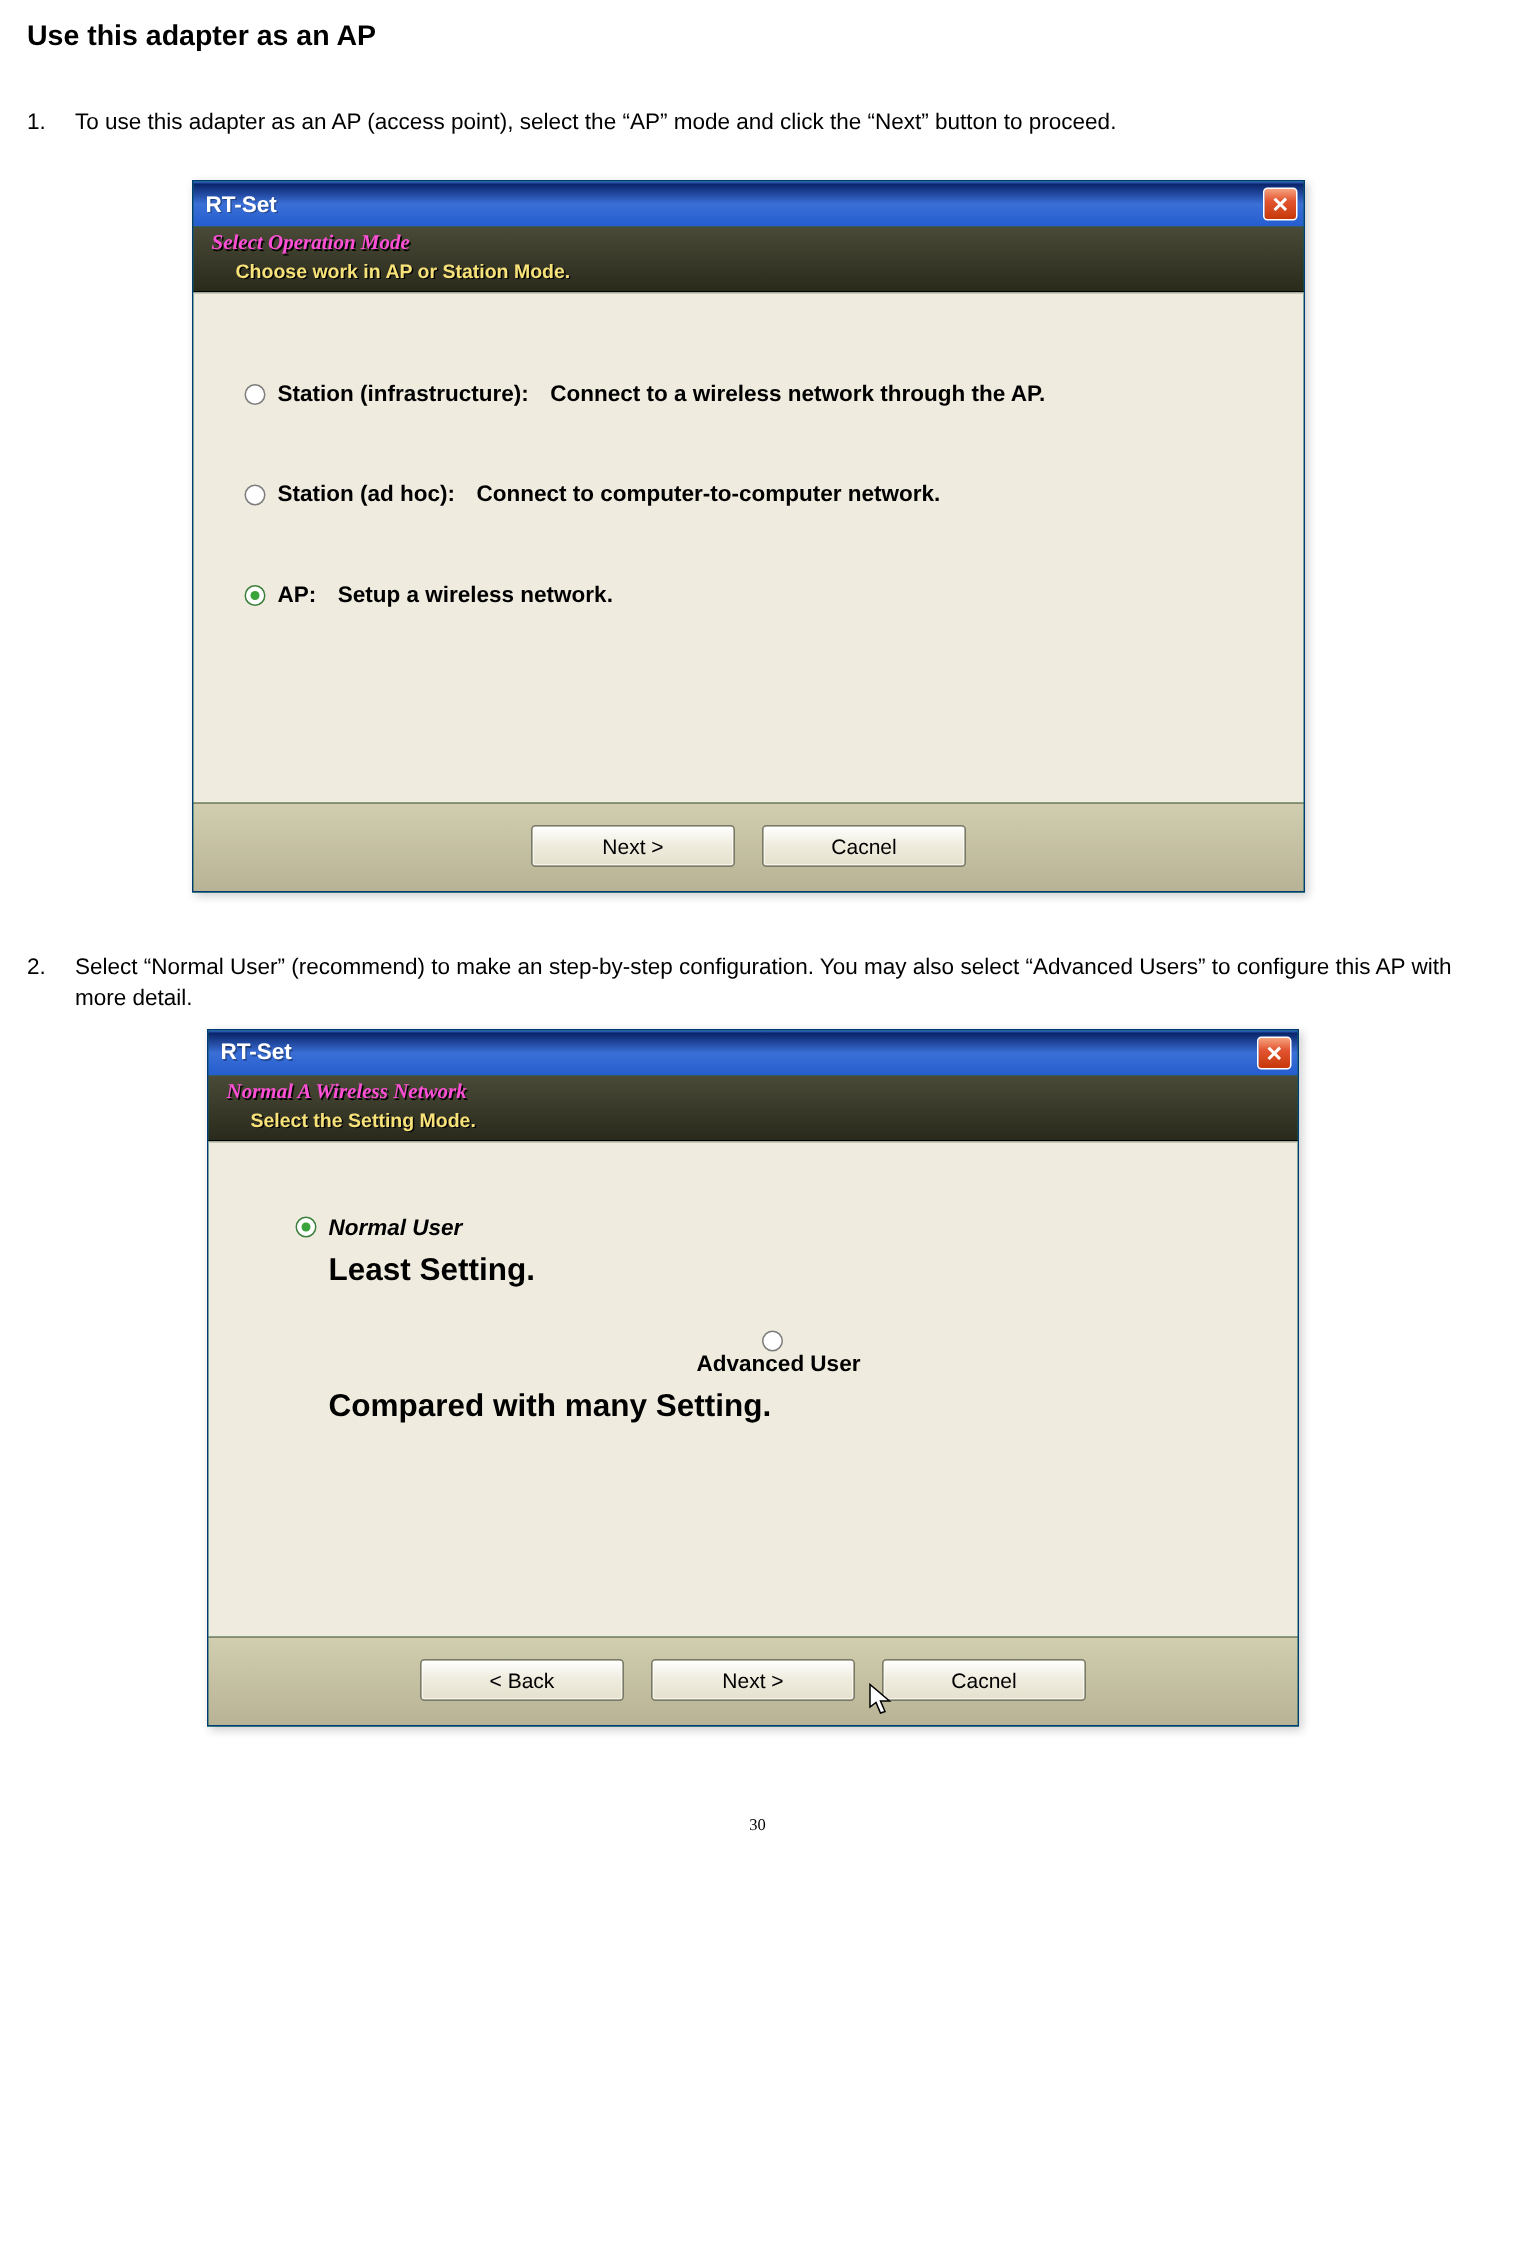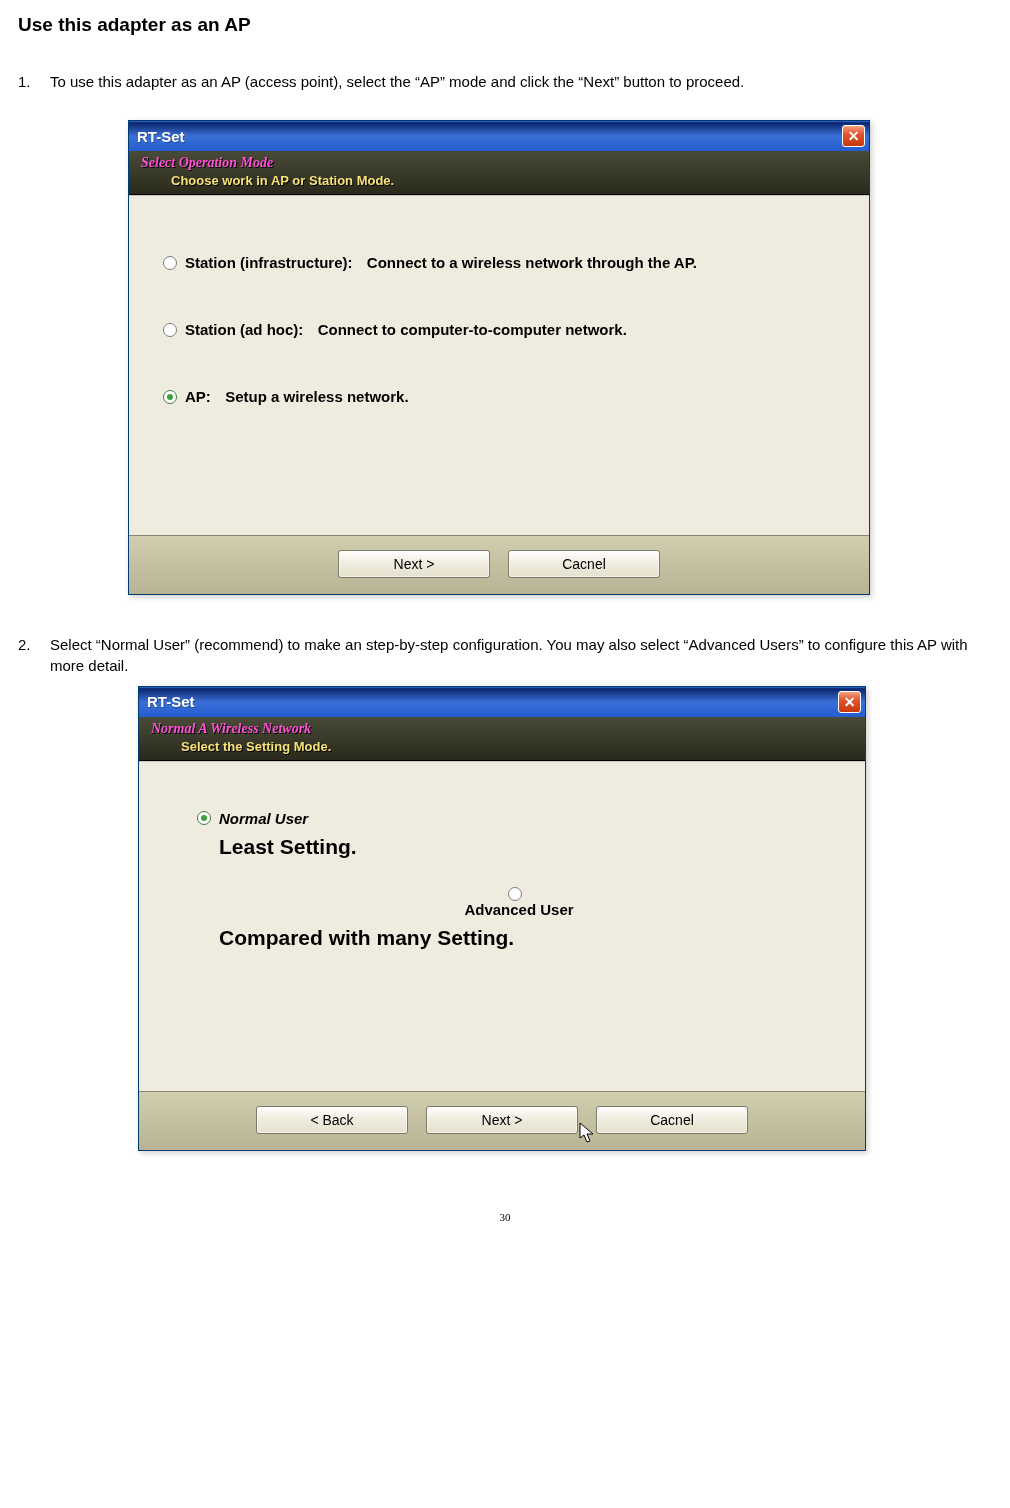--- a/index.html
+++ b/index.html
@@ -75,21 +75,21 @@
     font-family: Georgia, 'Times New Roman', serif;
     font-style: italic;
     font-weight: bold;
     font-size: 14px;
     text-shadow: 1px 1px 0 #000;
   }
   .header-sub {
     color: #f7e27a;
     font-size: 13px;
     font-weight: bold;
-    margin-left: 30px;
+    margin-left: 16px;
     margin-top: 2px;
     text-shadow: 1px 1px 0 #000;
   }
   .body-area {
     background: #efecdf;
     padding: 30px 24px 20px 34px;
     min-height: 300px;
     border-top: 1px solid #c9c6b5;
   }
   .radio-row {
@@ -132,21 +132,21 @@
   .footer-strip {
     background: linear-gradient(to bottom, #d1cdaf 0%, #b7b394 100%);
     border-top: 1px solid #8a876e;
     padding: 14px 10px 16px 10px;
     display: flex;
     justify-content: center;
     gap: 18px;
     position: relative;
   }
   .btn {
-    width: 152px;
+    width: 136px;
     height: 28px;
     background: linear-gradient(to bottom, #ffffff 0%, #f0ede0 45%, #e5e1cd 100%);
     border: 1px solid #7a7a68;
     border-radius: 3px;
     font-size: 14px;
     color: #000;
     display: flex;
     align-items: center;
     justify-content: center;
     box-shadow: inset 0 0 0 1px rgba(255,255,255,.6);

